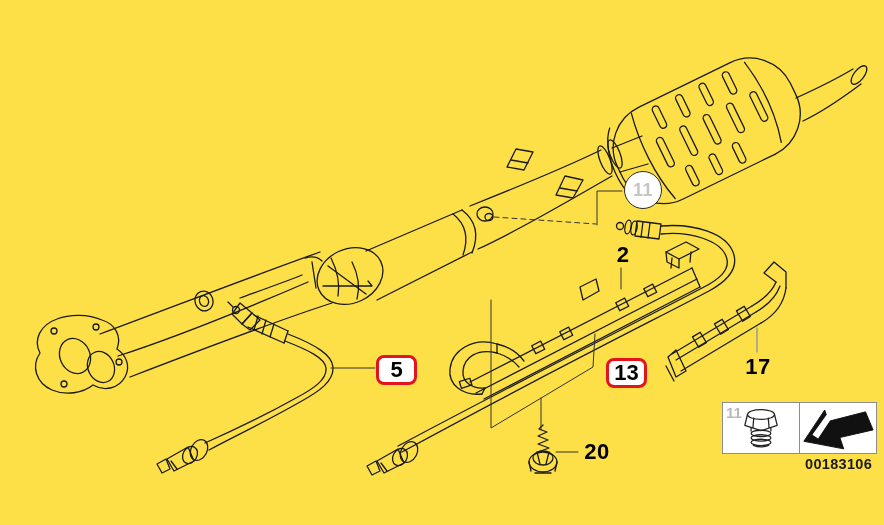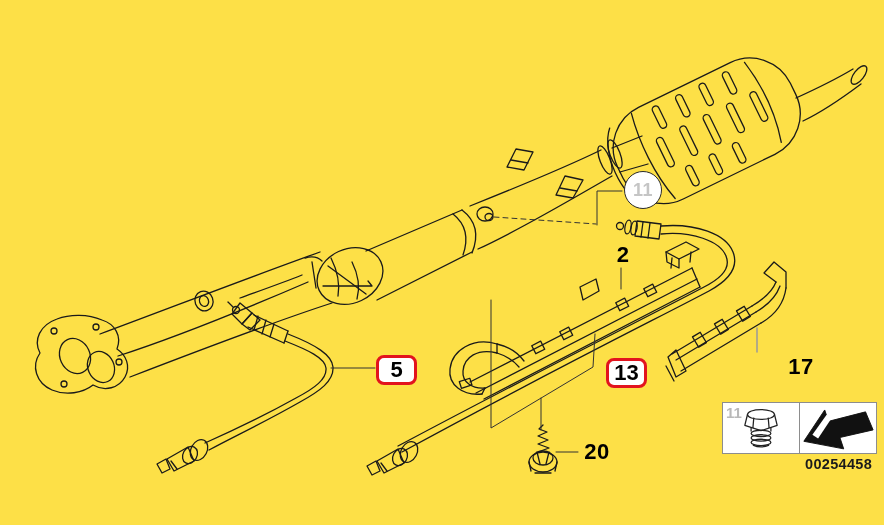--- a/index.html
+++ b/index.html
@@ -224,21 +224,21 @@
   </div>
 
   <div class="callout red-box" style="left:606px;top:358px;">
     <span>13</span>
   </div>
 
   <div class="callout plain" style="left:606px;top:242px;width:34px;">
     <span>2</span>
   </div>
 
-  <div class="callout plain" style="left:784px;top:354px;width:34px;">
+  <div class="callout plain" style="left:741px;top:354px;width:34px;">
     <span>17</span>
   </div>
 
   <div class="callout plain" style="left:580px;top:439px;width:34px;">
     <span>20</span>
   </div>
 
   <div class="inset">
     <div class="inset-cell left-cell">
       <span class="inset-num">11</span>
@@ -256,15 +256,15 @@
       </svg>
     </div>
     <div class="inset-cell">
       <svg width="74" height="46" viewBox="0 0 78 46">
         <polygon points="3,37 25,4 29,16 68,6 76,25 41,33 45,45" fill="#111" stroke="#111" stroke-width="1"></polygon>
         <polygon points="12,30 27,9 32,13 18,34" fill="#fff" stroke="none"></polygon>
       </svg>
     </div>
   </div>
 
-  <div class="part-number">00254458</div>
+  <div class="part-number">00183106</div>
 
 </div>
 
 </body></html>

